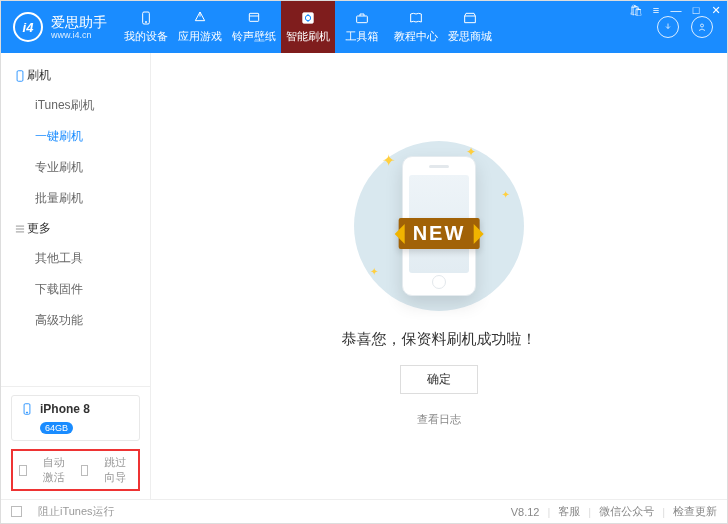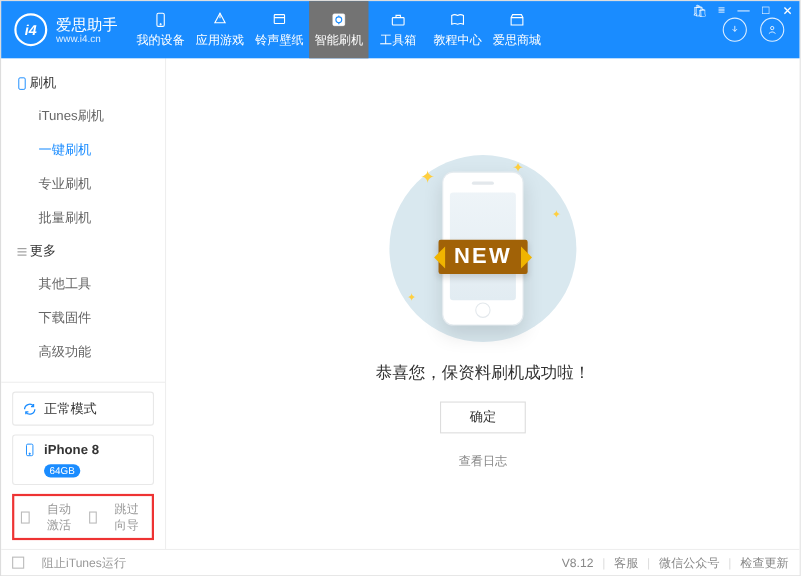--- a/index.html
+++ b/index.html
@@ -7,21 +7,21 @@
   .app { width: 728px; height: 524px; border: 1px solid #ddd; display: flex; flex-direction: column; overflow: hidden; }
 
   
   .header { height: 52px; background: #1a8cff; display: flex; align-items: stretch; color: #fff; position: relative; }
   .logo-block { display: flex; align-items: center; padding: 0 12px; gap: 8px; }
   .logo-circle { width: 30px; height: 30px; border: 2px solid #fff; border-radius: 50%; display: flex; align-items: center; justify-content: center; font-weight: bold; font-size: 13px; font-style: italic; }
   .logo-text { font-size: 14px; line-height: 1.2; }
   .logo-sub { font-size: 9px; opacity: .85; }
   .nav { display: flex; flex: 1; }
   .nav-item { width: 54px; display: flex; flex-direction: column; align-items: center; justify-content: center; gap: 3px; cursor: pointer; font-size: 11px; }
-  .nav-item.active { background: #737373; }
+  .nav-item.active { background: #7f1d1d; }
   .nav-icon { width: 18px; height: 16px; display: flex; align-items: center; justify-content: center; }
   .nav-icon svg { width: 18px; height: 16px; fill: #fff; stroke: #fff; }
   .win-controls { position: absolute; top: 2px; right: 4px; display: flex; gap: 6px; font-size: 11px; }
   .win-btn { width: 14px; height: 14px; display: flex; align-items: center; justify-content: center; cursor: pointer; }
   .header-right { display: flex; align-items: center; padding: 0 14px; gap: 12px; }
   .circ-btn { width: 22px; height: 22px; border: 1.5px solid rgba(255,255,255,.85); border-radius: 50%; display: flex; align-items: center; justify-content: center; cursor: pointer; }
   .circ-btn svg { width: 12px; height: 12px; fill: none; stroke: #fff; stroke-width: 1.5; }
 
   
   .body { flex: 1; display: flex; min-height: 0; }
@@ -186,27 +186,20 @@
               <line x1="5" y1="17" x2="19" y2="17"></line>
             </svg>
           <span>更多</span>
         </div>
         <div class="side-item">其他工具</div>
         <div class="side-item">下载固件</div>
         <div class="side-item">高级功能</div>
       </div>
 
       <div class="side-bottom">
-        <div class="mode-row">
-          <svg viewBox="0 0 24 24" fill="none" stroke="#1a8cff" stroke-width="2">
-              <path d="M4 12 a8 8 0 0 1 14-5 M20 12 a8 8 0 0 1-14 5"></path>
-              <path d="M18 4 v4 h-4 M6 20 v-4 h4"></path>
-            </svg>
-          <span>正常模式</span>
-        </div>
         <div class="device-row">
           <svg viewBox="0 0 24 24" fill="none" stroke="#1a8cff" stroke-width="1.5">
               <rect x="7" y="3" width="10" height="18" rx="2"></rect>
               <circle cx="12" cy="18" r="1" fill="#1a8cff"></circle>
             </svg>
           <span style="font-weight:bold;">iPhone 8</span>
           <span class="storage-badge">64GB</span>
         </div>
         <div class="checkbox-row redbox">
           <label class="chk">

